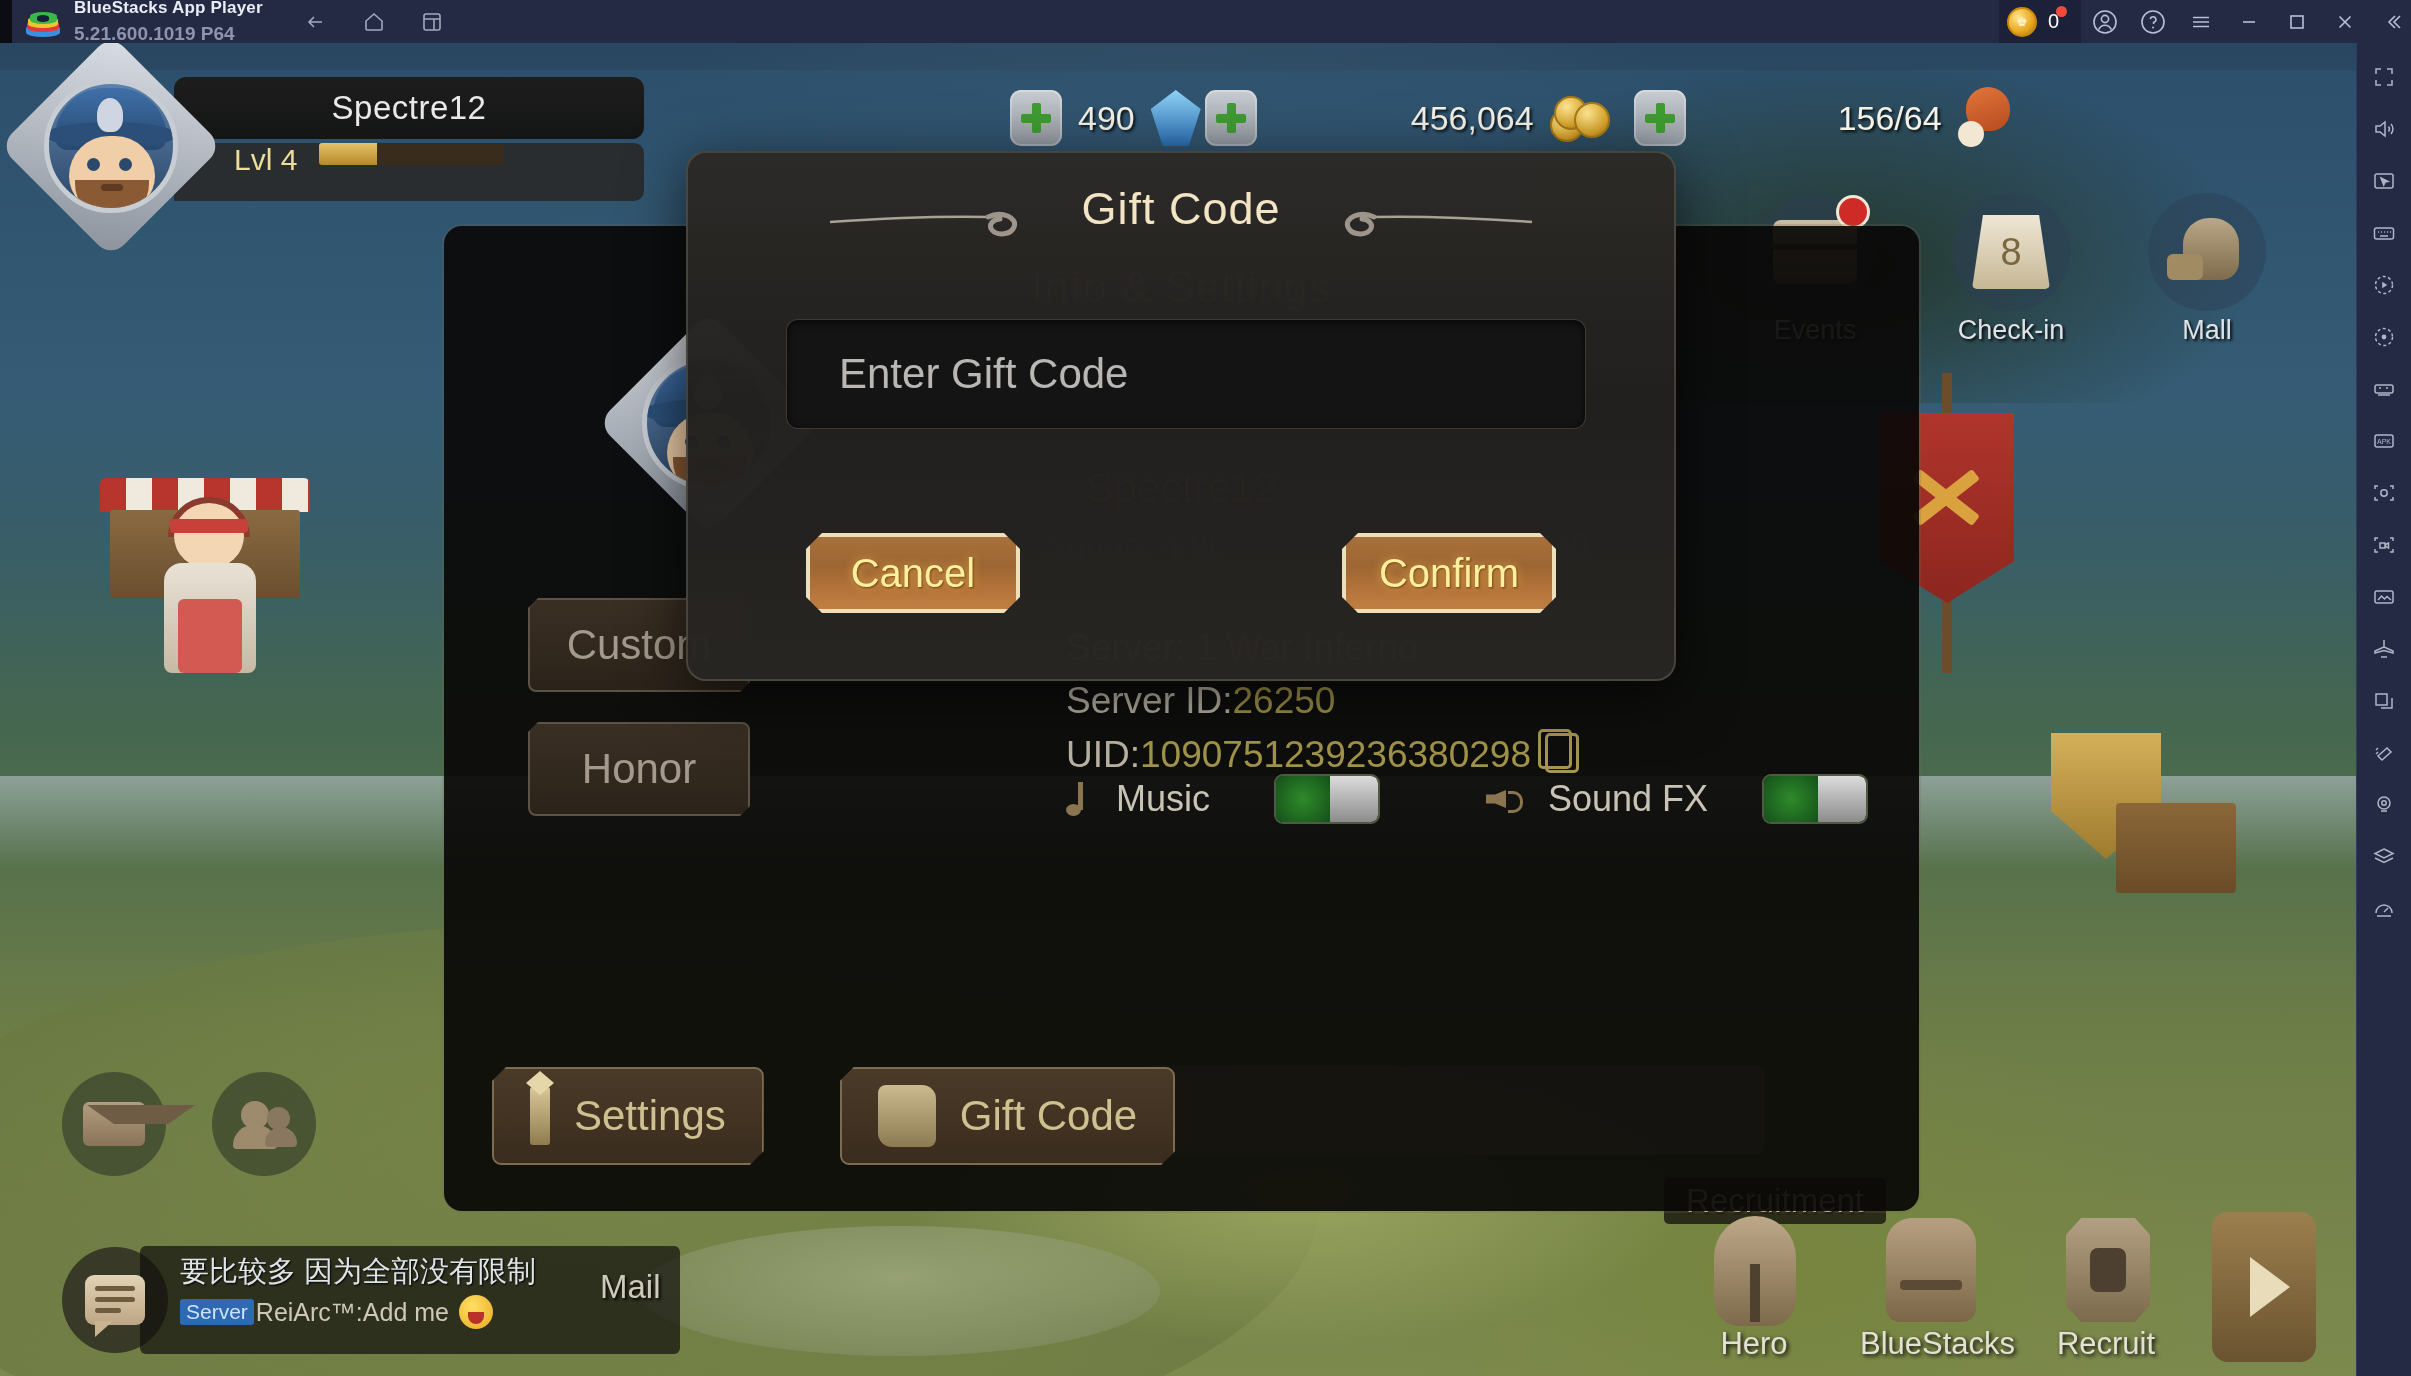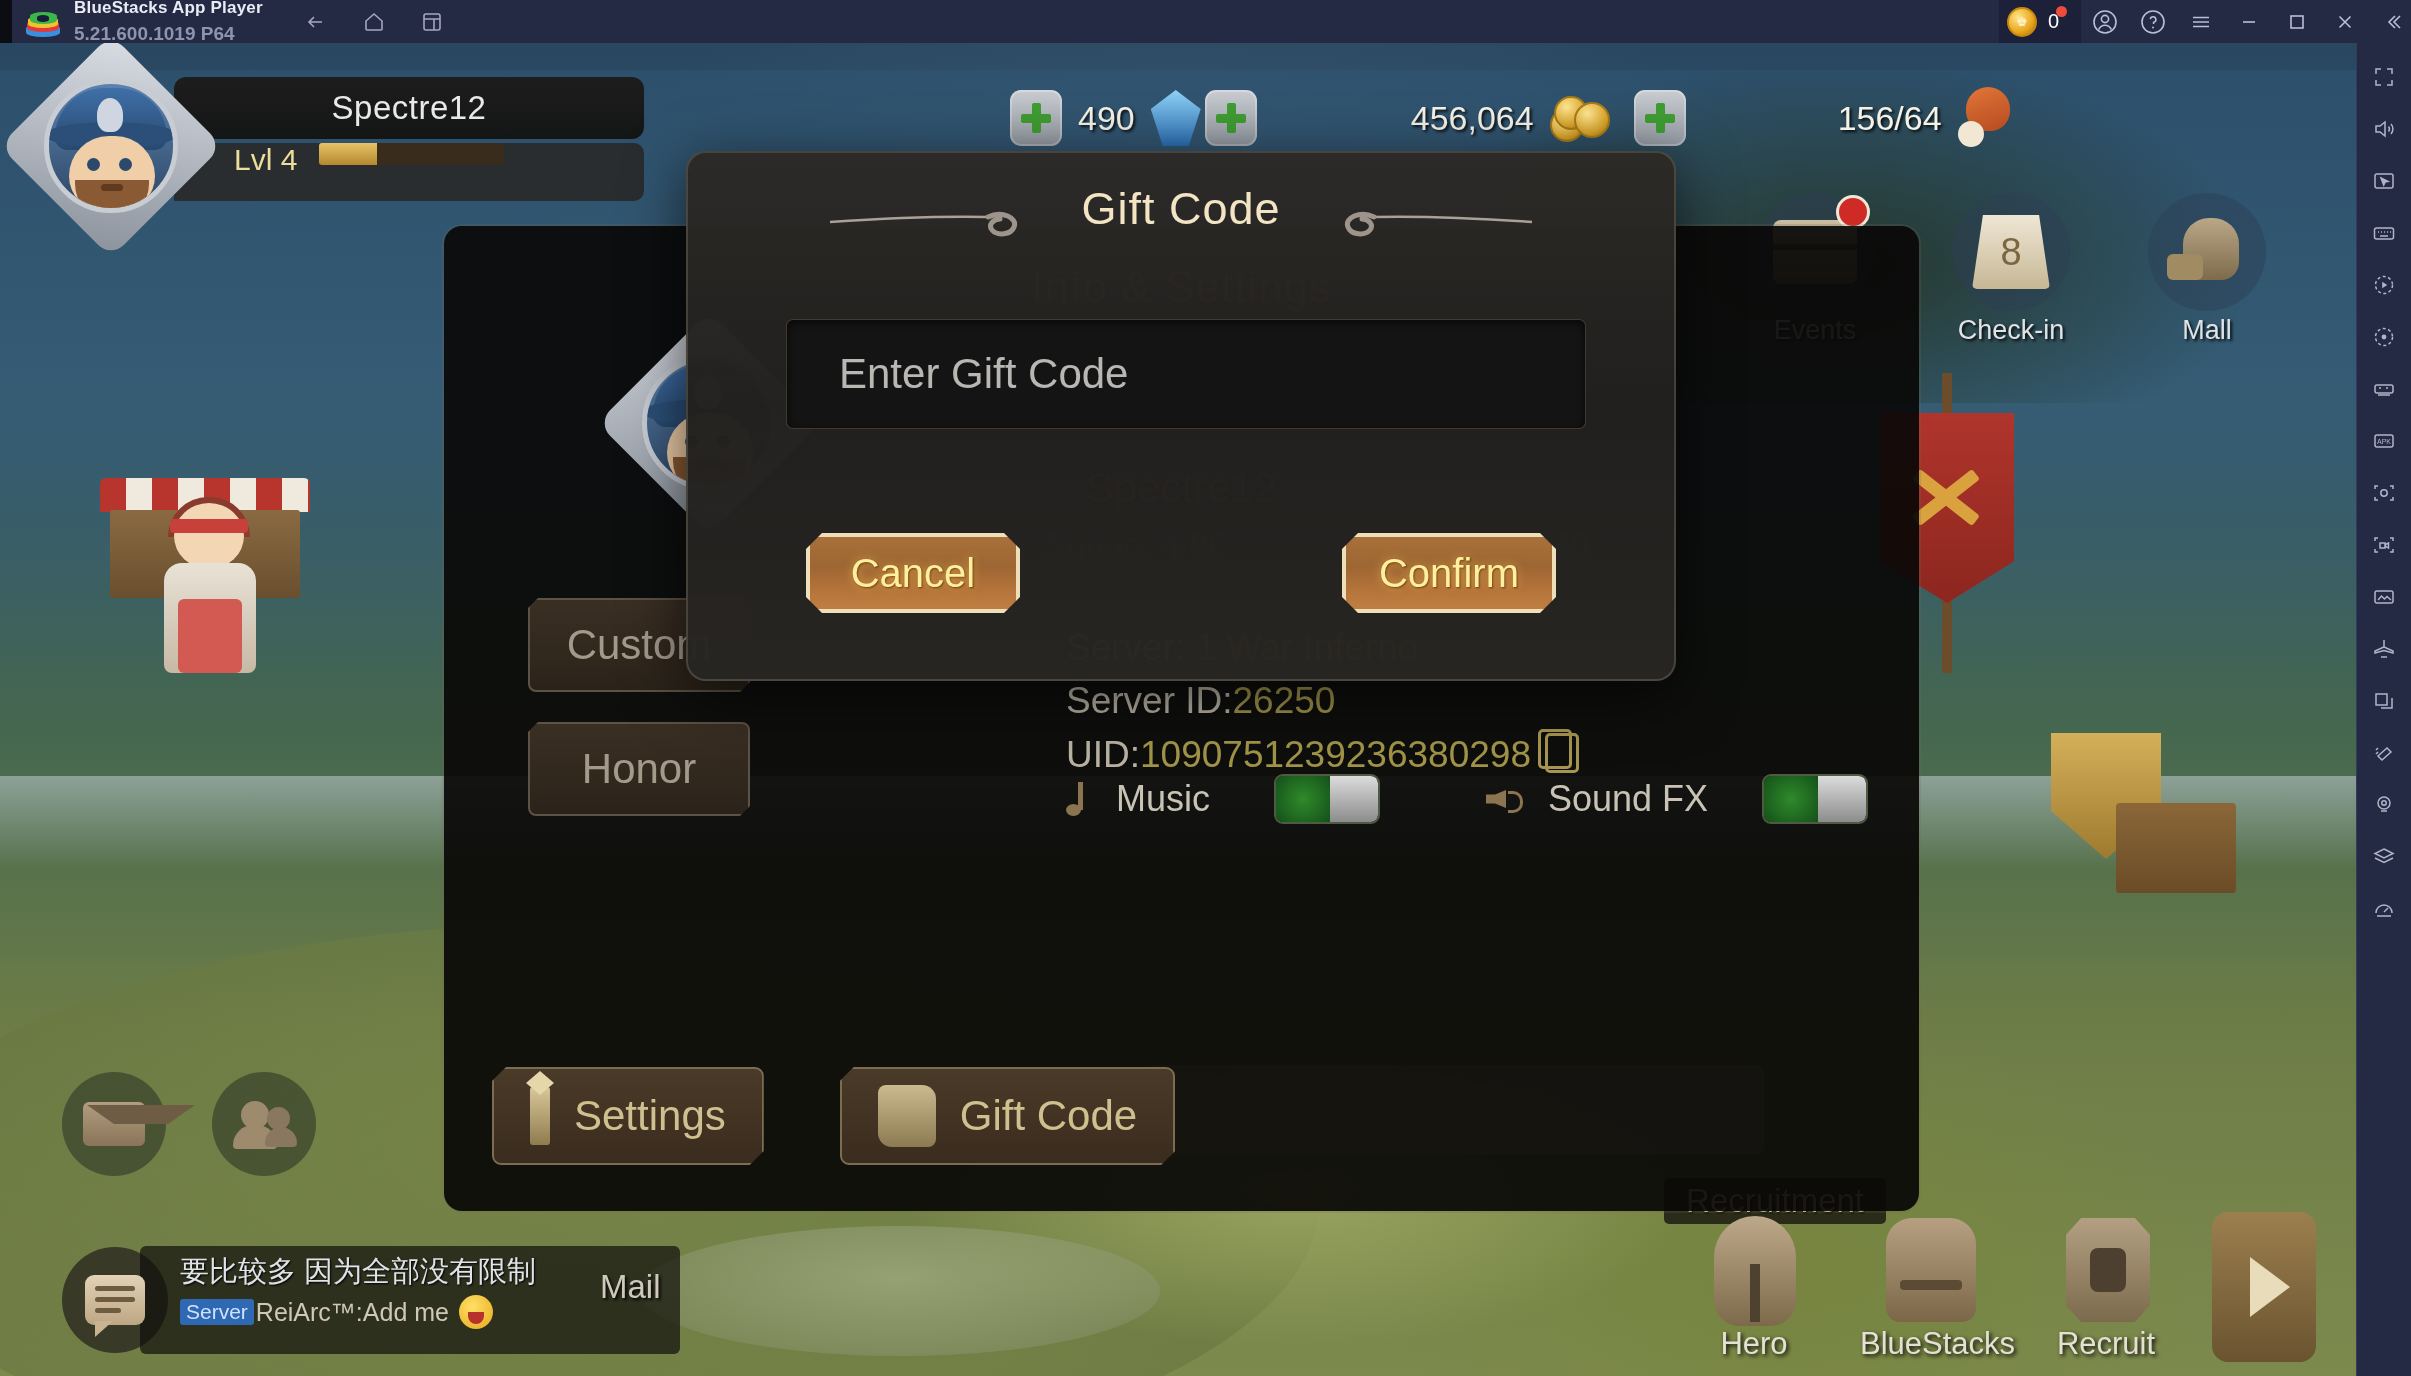--- a/index.html
+++ b/index.html
@@ -345,21 +345,21 @@
       rgba(40,38,35,.985) 100%);
     border:2px solid rgba(150,138,118,.30);
     box-shadow:0 14px 60px rgba(0,0,0,.65); }
   .gm-header { position:relative; height:130px; }
   .gm-title { position:absolute; left:0; right:0; top:30px; text-align:center;
     color:#f3e4c4; font-size:45px; letter-spacing:1px; }
   .gm-orn { position:absolute; top:54px; height:20px; }
   .gm-orn svg { display:block; }
   .gm-orn.left { left:140px; } .gm-orn.right { right:140px; }
   .gm-input { position:absolute; left:98px; top:166px; width:800px; height:110px;
-    border-radius:7px; background:#151414;
+    border-radius:12px; background:#151414;
     border:1px solid rgba(150,130,100,.35);
     display:flex; align-items:center; padding-left:52px;
     box-shadow:inset 0 2px 8px rgba(0,0,0,.7); cursor:text; }
   .gm-input span { color:#b9b7b4; font-size:42px; }
   .gm-btns { position:absolute; left:0; right:0; top:380px; display:flex;
     justify-content:space-between; padding:0 118px; }
   .gbtn { width:214px; height:80px; display:flex; align-items:center; justify-content:center;
     cursor:pointer;
     background:linear-gradient(180deg,#a8703a 0%,#9d6633 40%,#b5743a 75%,#c07f42 100%);
     border:4px solid #efdfb8;

